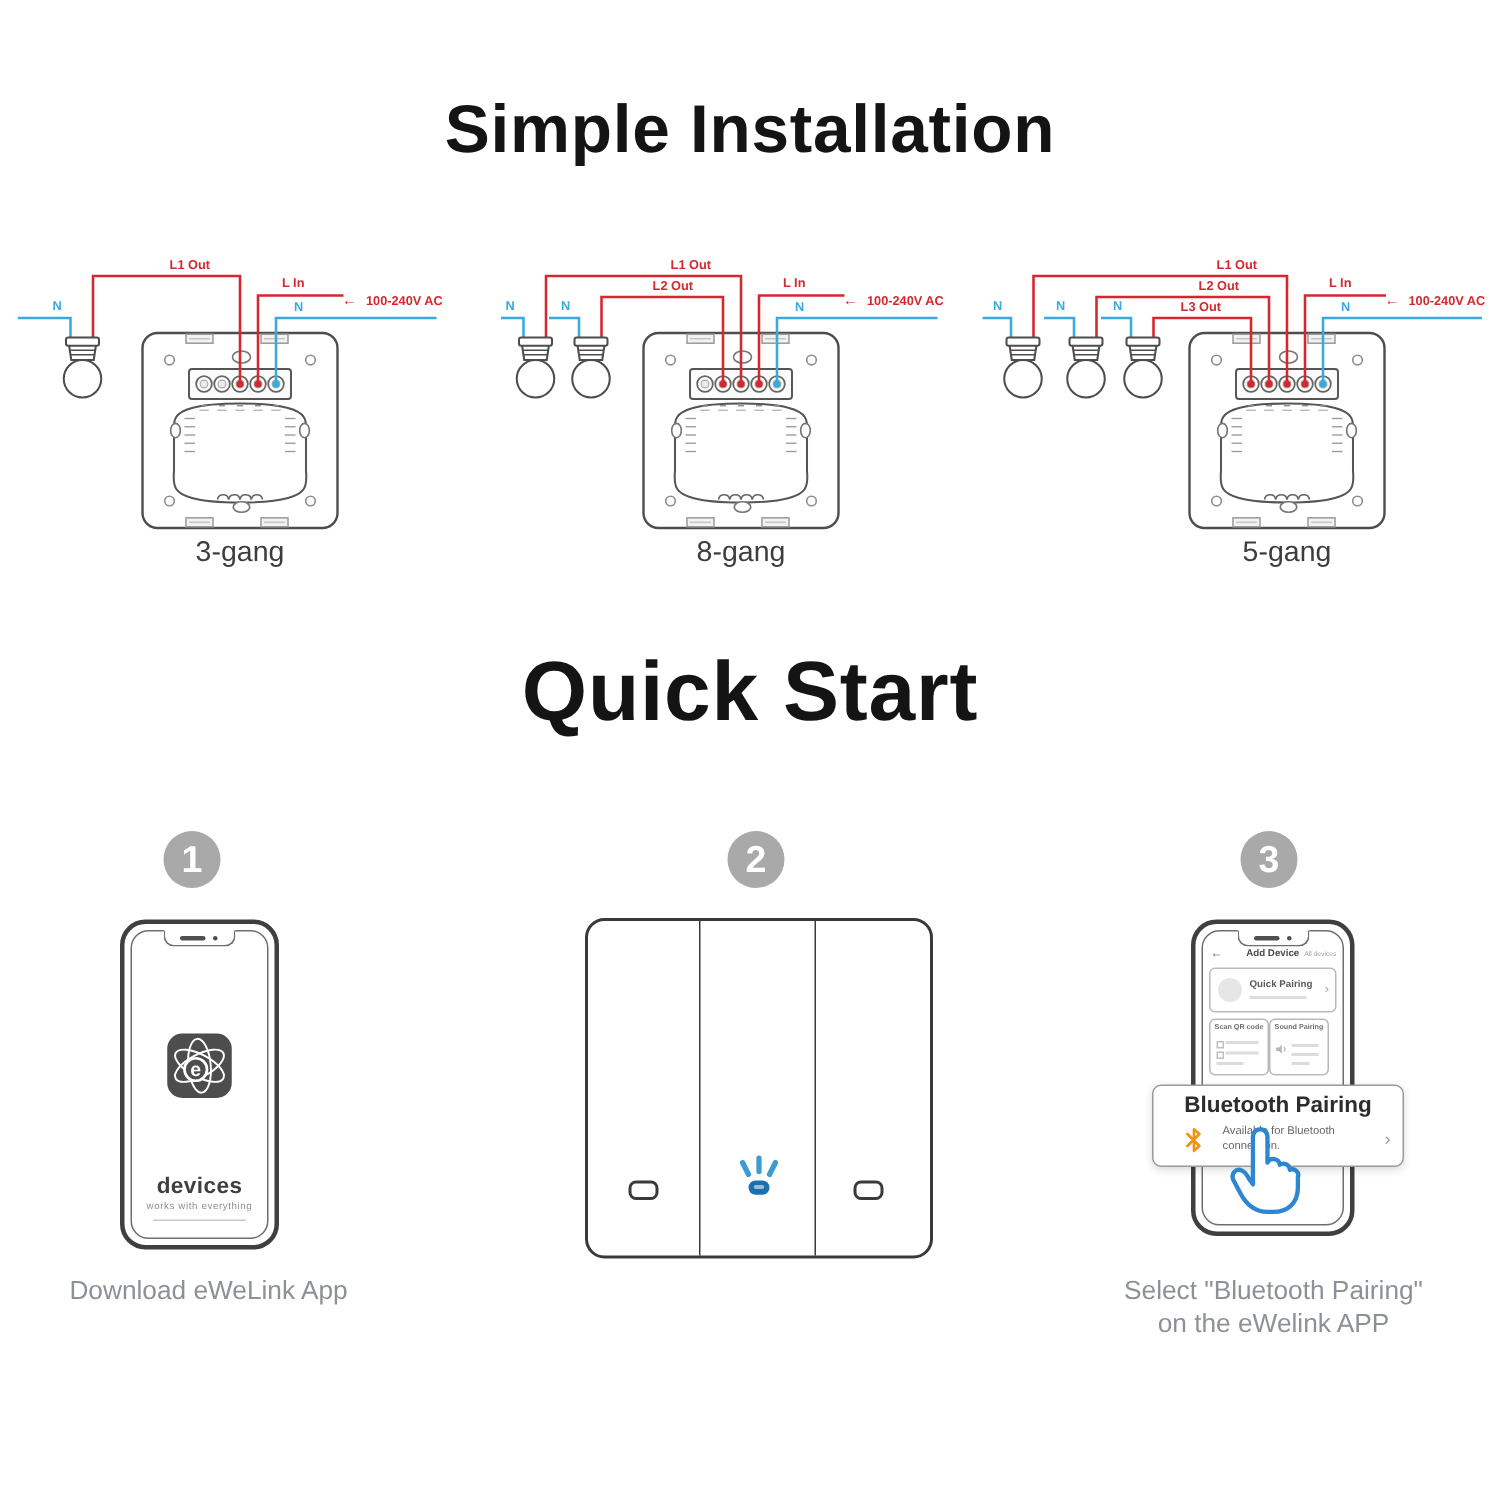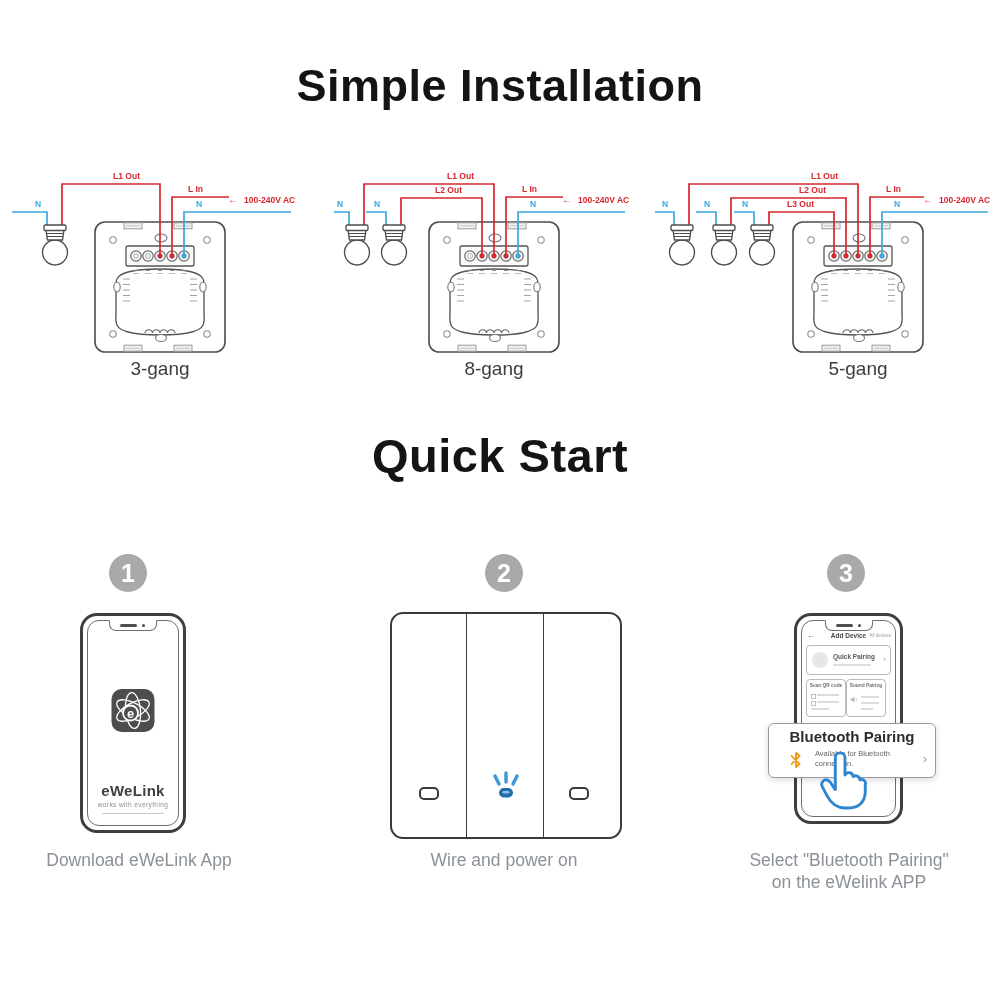--- a/index.html
+++ b/index.html
@@ -1,21 +1,21 @@
 <!DOCTYPE html>
 <html style="--heading: #141414; --dcaption: #3d3d3d; --caption: #8b9197; --badge: #a9a9a9; --bt-orange: #f2930d; --hand-blue: #2e86d0; --led-dark: #1d6fae; --led-light: #3e9ad6;"><head>
 <meta charset="utf-8">
 <style>
   html,body{margin:0;padding:0;background:#fff;}
   .canvas{position:relative;width:1000px;height:1000px;background:#fff;overflow:hidden;
           font-family:"Liberation Sans",sans-serif;}
   .h-title{position:absolute;left:0;right:0;top:60px;text-align:center;
            font-size:45px;font-weight:600;color:var(--heading);letter-spacing:.5px;}
   .h-quick{position:absolute;left:0;right:0;top:428px;text-align:center;
-           font-size:47px;font-weight:600;color:var(--heading);letter-spacing:.5px;}
+           font-size:56px;font-weight:600;color:var(--heading);letter-spacing:.5px;}
   .diagram-caption{position:absolute;top:358px;width:150px;text-align:center;
                    font-size:19px;color:var(--dcaption);}
   #diagram-svg{position:absolute;left:0;top:0;}
   .badge{position:absolute;top:554px;width:38px;height:38px;border-radius:50%;
          background:var(--badge);color:#fff;font-size:25px;font-weight:700;
          text-align:center;line-height:38px;}
   .step-caption{position:absolute;top:849px;width:320px;text-align:center;
                 font-size:17.5px;color:var(--caption);line-height:22px;}
   
   .phone{position:absolute;border:3px solid #3f3f3f;border-radius:17px;background:#fff;}
@@ -350,21 +350,21 @@
     <div class="logo-wrap">
       <svg width="45" height="45" viewBox="0 0 45 45">
         <rect x="1" y="1" width="43" height="43" rx="10" fill="#4d4d4d"></rect>
         <ellipse cx="22.5" cy="22.5" rx="18" ry="7.5" fill="none" stroke="#fff" stroke-width="1.3" transform="rotate(-28 22.5 22.5)"></ellipse>
         <ellipse cx="22.5" cy="22.5" rx="18" ry="7.5" fill="none" stroke="#fff" stroke-width="1.3" transform="rotate(28 22.5 22.5)"></ellipse>
         <ellipse cx="22.5" cy="22.5" rx="18" ry="7.5" fill="none" stroke="#fff" stroke-width="1.3" transform="rotate(85 22.5 22.5)"></ellipse>
         <circle cx="20" cy="25" r="7.5" fill="#4d4d4d" stroke="#fff" stroke-width="1.8"></circle>
         <text x="20" y="29.5" text-anchor="middle" font-size="13" font-weight="bold" fill="#fff" font-family="Liberation Sans, sans-serif">e</text>
       </svg>
     </div>
-    <div class="app-name">eWeLink</div>
+    <div class="app-name">devices</div>
     <div class="tagline">works with everything</div>
     <div class="p1-divider"></div>
   </div>
 
   <div id="switch2">
     <div class="sw-div" style="left:73.5px"></div>
     <div class="sw-div" style="left:150.5px"></div>
     <div class="sw-ind" style="left:27px"></div>
     <div class="sw-ind" style="left:177px"></div>
     <div class="sw-led">
@@ -427,19 +427,18 @@
       <svg width="58" height="70" viewBox="0 0 60 72">
         <path d="M21 46 L21 16 A5 5 0 0 1 31 16 L31 34
                  A4.5 4.5 0 0 1 39.5 35.5 A4.5 4.5 0 0 1 46.5 39 A4 4 0 0 1 52 44
                  L52 51 C52 62 45 68 35 68 L31 68 C22 68 16.5 63 12.5 55.5
                  L7.5 46 C5.5 41.5 9.5 37.5 13.5 39.5 C15.5 40.5 17 42.5 18.5 45.5 L21 49 Z" fill="#fff" style="stroke:var(--hand-blue)" stroke-width="3" stroke-linecap="round" stroke-linejoin="round"></path>
       </svg>
     </div>
   </div>
 
   <div class="step-caption" style="left:-21px">Download eWeLink App</div>
-  <div class="step-caption" style="left:344px">Wire and power on</div>
   <div class="step-caption" style="left:689px">
     <div>Select "Bluetooth Pairing"</div>
     <div>on the eWelink APP</div>
   </div>
 
 </div>
 
 </body></html>

